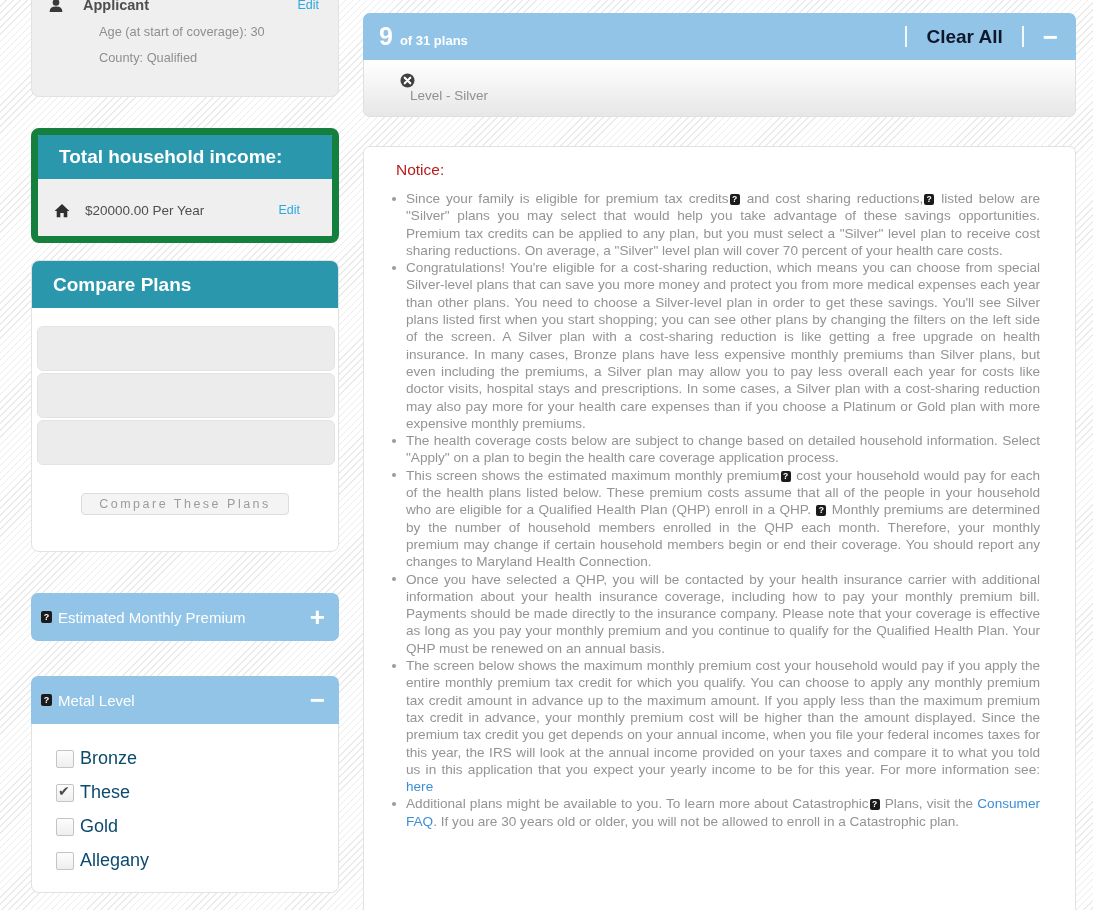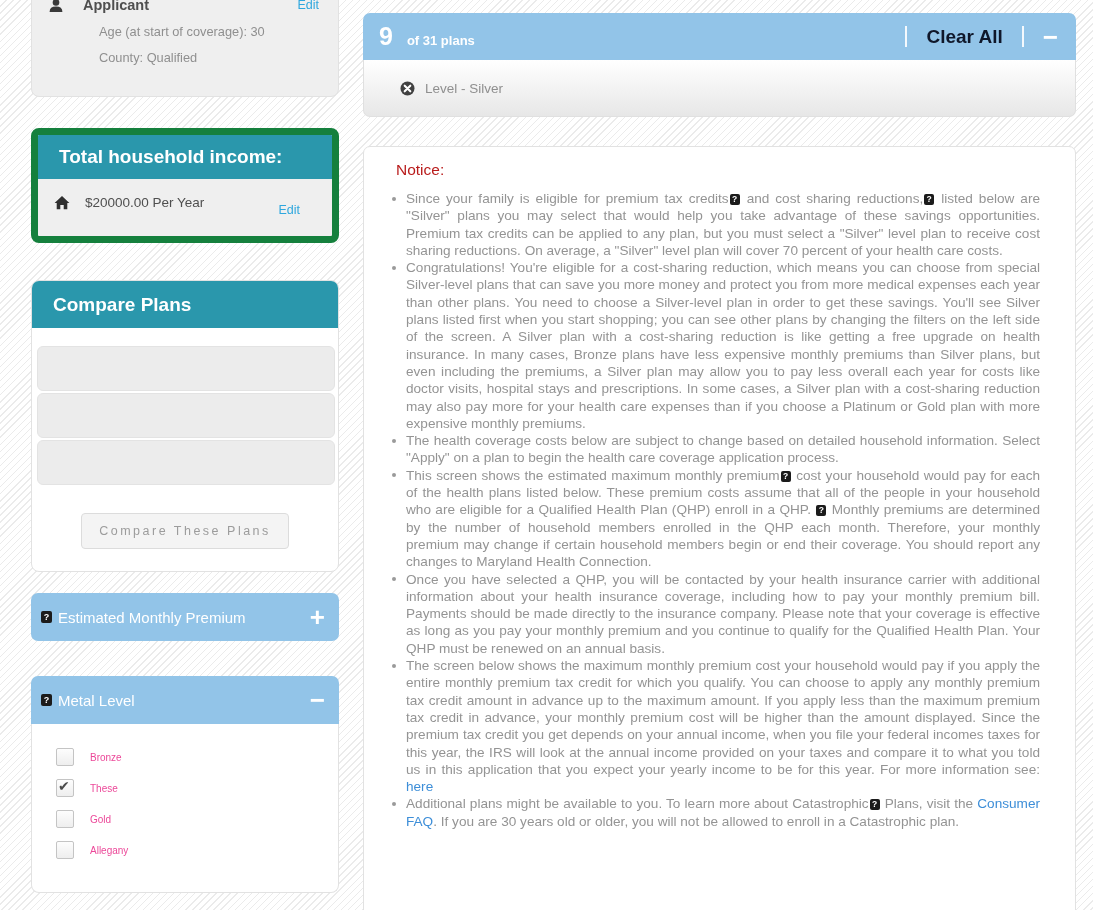--- a/index.html
+++ b/index.html
@@ -24,33 +24,33 @@
   .applicant-title { margin-left:19px; font-size:14.5px; font-weight:600; color:#4f4f4f; flex:1; }
   .edit-link { font-size:12.5px; color:var(--link_blue,#2ea7de); cursor:pointer; text-decoration:none; }
   .sub-line { margin:11px 0 0 51px; font-size:12.8px; color:#8f8f8f; }
 
   .income-card { top:128px; left:0; width:308px; height:115px; background:#efefef;
     border:7px solid #15803d; overflow:hidden; }
   .teal-header {
     background:var(--teal,#2a97ac); color:#fff; font-weight:700; font-size:19px;
     height:44px; display:flex; align-items:center; padding-left:21px;
   }
-  .income-body { position:relative; padding:16px 0 0 16px; }
+  .income-body { position:relative; padding:24px 0 0 16px; }
   .income-value { margin-left:15px; font-size:13.5px; color:#4f4f4f; }
   .income-body .edit-link { position:absolute; right:32px; top:24px; }
   .income-row { display:flex; align-items:center; }
 
-  .compare-card { top:280px; left:0; width:308px; height:292px; background:#ffffff;
+  .compare-card { top:260px; left:0; width:308px; height:292px; background:#ffffff;
     border:1px solid #e2e2e2; overflow:hidden; }
   .compare-card .teal-header { height:47px; }
   .slots { padding:18px 5px 0 5px; }
   .slot { width:298px; height:45px; background:#ececec; border:1px solid #e3e3e3;
     border-radius:6px; margin-bottom:2px; }
   .compare-btn {
-    display:block; margin:28px auto 0 auto; width:208px; height:36px;
+    display:block; margin:28px auto 0 auto; width:208px; height:22px;
     background:#f4f4f4; border:1px solid #dcdcdc; border-radius:4px;
     font-family:inherit; font-size:12.5px; color:#9c9c9c; letter-spacing:2.5px;
     cursor:pointer;
   }
 
   .blue-panel {
     position:absolute; left:0; width:308px; height:48px;
     background:var(--light_blue,#92c4e8); border-radius:7px;
     display:flex; align-items:center; padding:0 14px 0 10px; color:#fff;
   }
@@ -68,42 +68,42 @@
     background:#ffffff; border:1px solid #e2e2e2; border-top:none;
     border-radius:0 0 8px 8px; padding:24px 0 0 24px;
   }
   .opt-row { display:flex; align-items:center; margin-bottom:13px; }
   .cb { width:18px; height:18px; border:1px solid #c4c4c4; border-radius:2px;
     background:linear-gradient(#fdfdfd,#eeeeee); position:relative; cursor:pointer; flex:0 0 auto; }
   .cb .check {
     position:absolute; left:1px; top:-2px; font-family:"DejaVu Sans",sans-serif;
     font-size:14px; color:#4a4a4a;
   }
-  .opt-label { margin-left:16px; font-size:10px; color:#ec4899; }
+  .opt-label { margin-left:6px; font-size:18px; color:#0c4a6e; }
 
   
   .results { position:absolute; left:363px; top:0; width:713px; }
   .plans-bar {
     position:absolute; top:13px; left:0; width:713px; height:47px;
     background:var(--light_blue,#92c4e8); border-radius:7px 7px 0 0;
     display:flex; align-items:center; padding:0 18px 0 16px; color:#fff;
   }
   .count-group { display:flex; align-items:baseline; flex:1; }
   .plans-count { font-size:25px; font-weight:700; }
-  .count-suffix { font-size:13px; font-weight:700; margin-left:14px; }
+  .count-suffix { font-size:13px; font-weight:700; margin-left:7px; }
   .vsep { width:2px; height:21px; background:rgba(255,255,255,.9); }
   .clear-all { font-size:19px; font-weight:700; color:#0f172a; margin:0 19px; cursor:pointer; text-decoration:none; }
   .collapse-btn { margin-left:19px; font-size:26px; font-weight:700; line-height:1; cursor:pointer; }
 
   .chip-row {
     position:absolute; top:60px; left:0; width:713px; height:57px;
     background:linear-gradient(#ffffff,#e7e7e7); border:1px solid #e0e0e0; border-top:none;
     border-radius:0 0 7px 7px; display:flex; align-items:center; padding-left:36px;
   }
-  .chip { display:flex; align-items:flex-start; cursor:pointer; }
+  .chip { display:flex; align-items:flex-start; cursor:pointer;flex-direction:column; }
   .chip-label { margin-left:10px; font-size:13.5px; color:#8f8f8f; }
 
   .notice-card {
     position:absolute; top:146px; left:0; width:713px; height:900px;
     background:#ffffff; border:1px solid #e2e2e2; border-radius:7px;
     padding:14px 35px 0 32px;
   }
   .notice-title { font-size:15.5px; font-weight:400; color:#b91c1c; }
   .notice-list { list-style:none; margin-top:11px; }
   .notice-item { position:relative; padding-left:10px; font-size:13.6px; line-height:17.3px;

